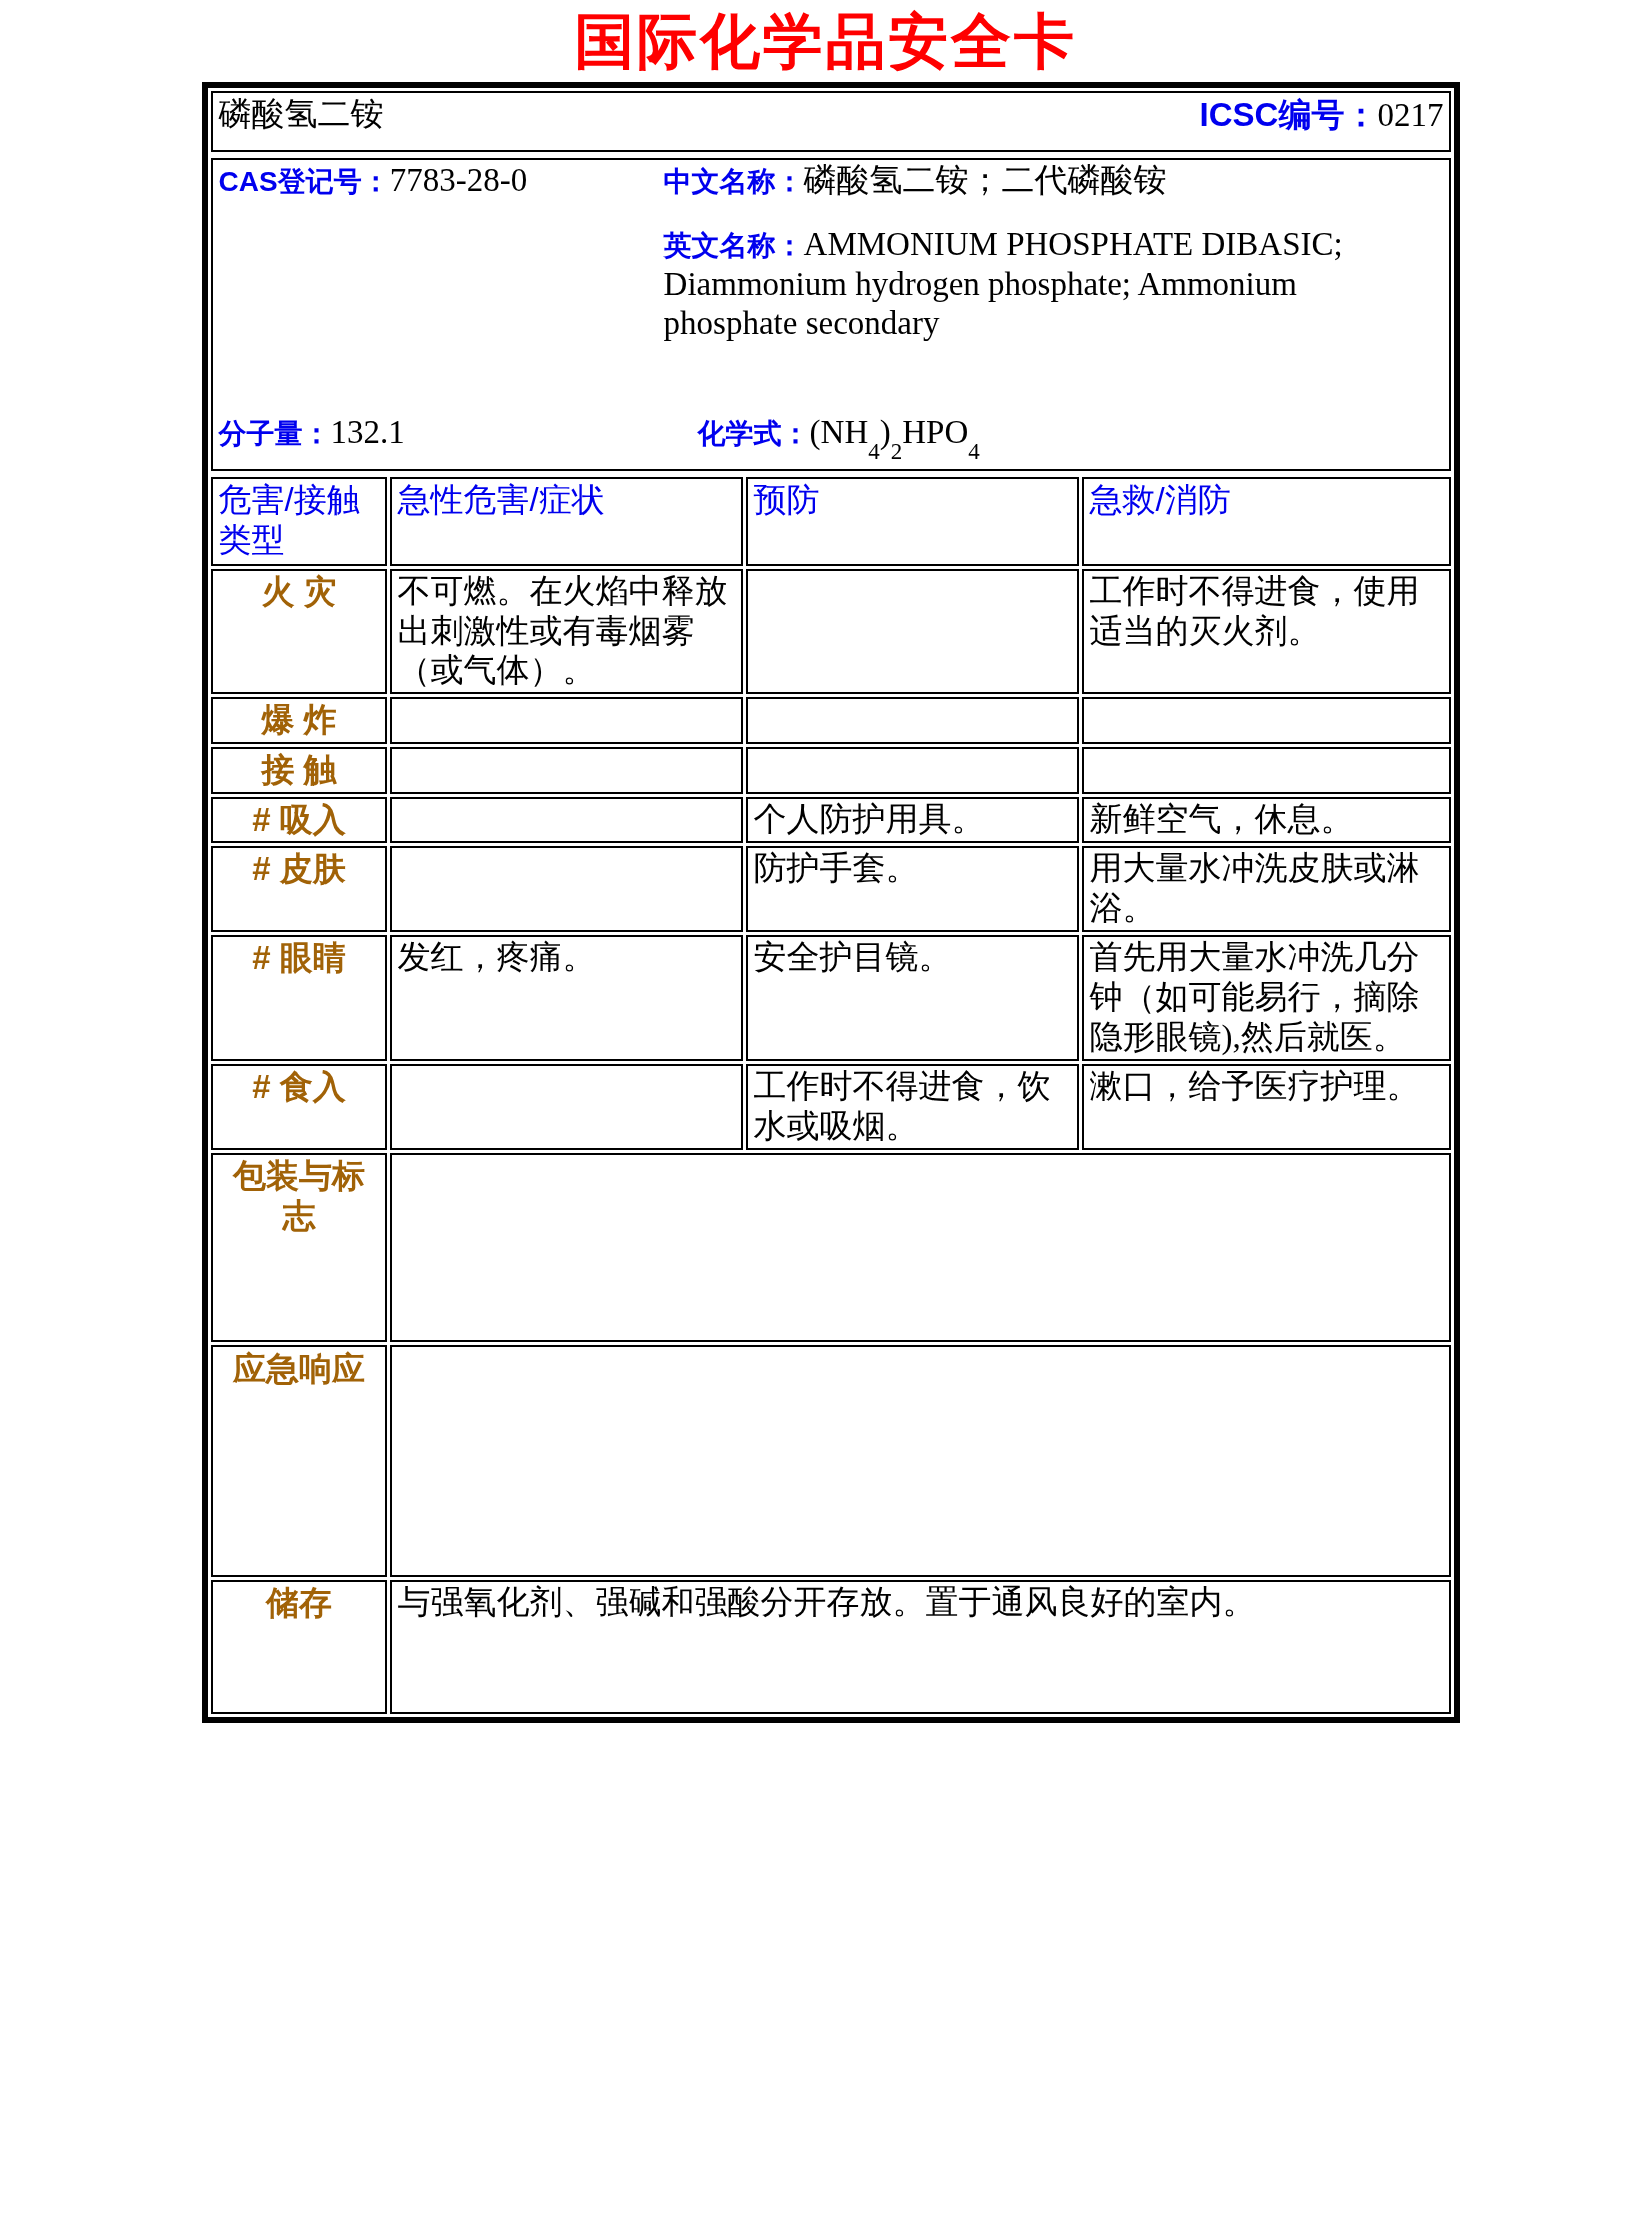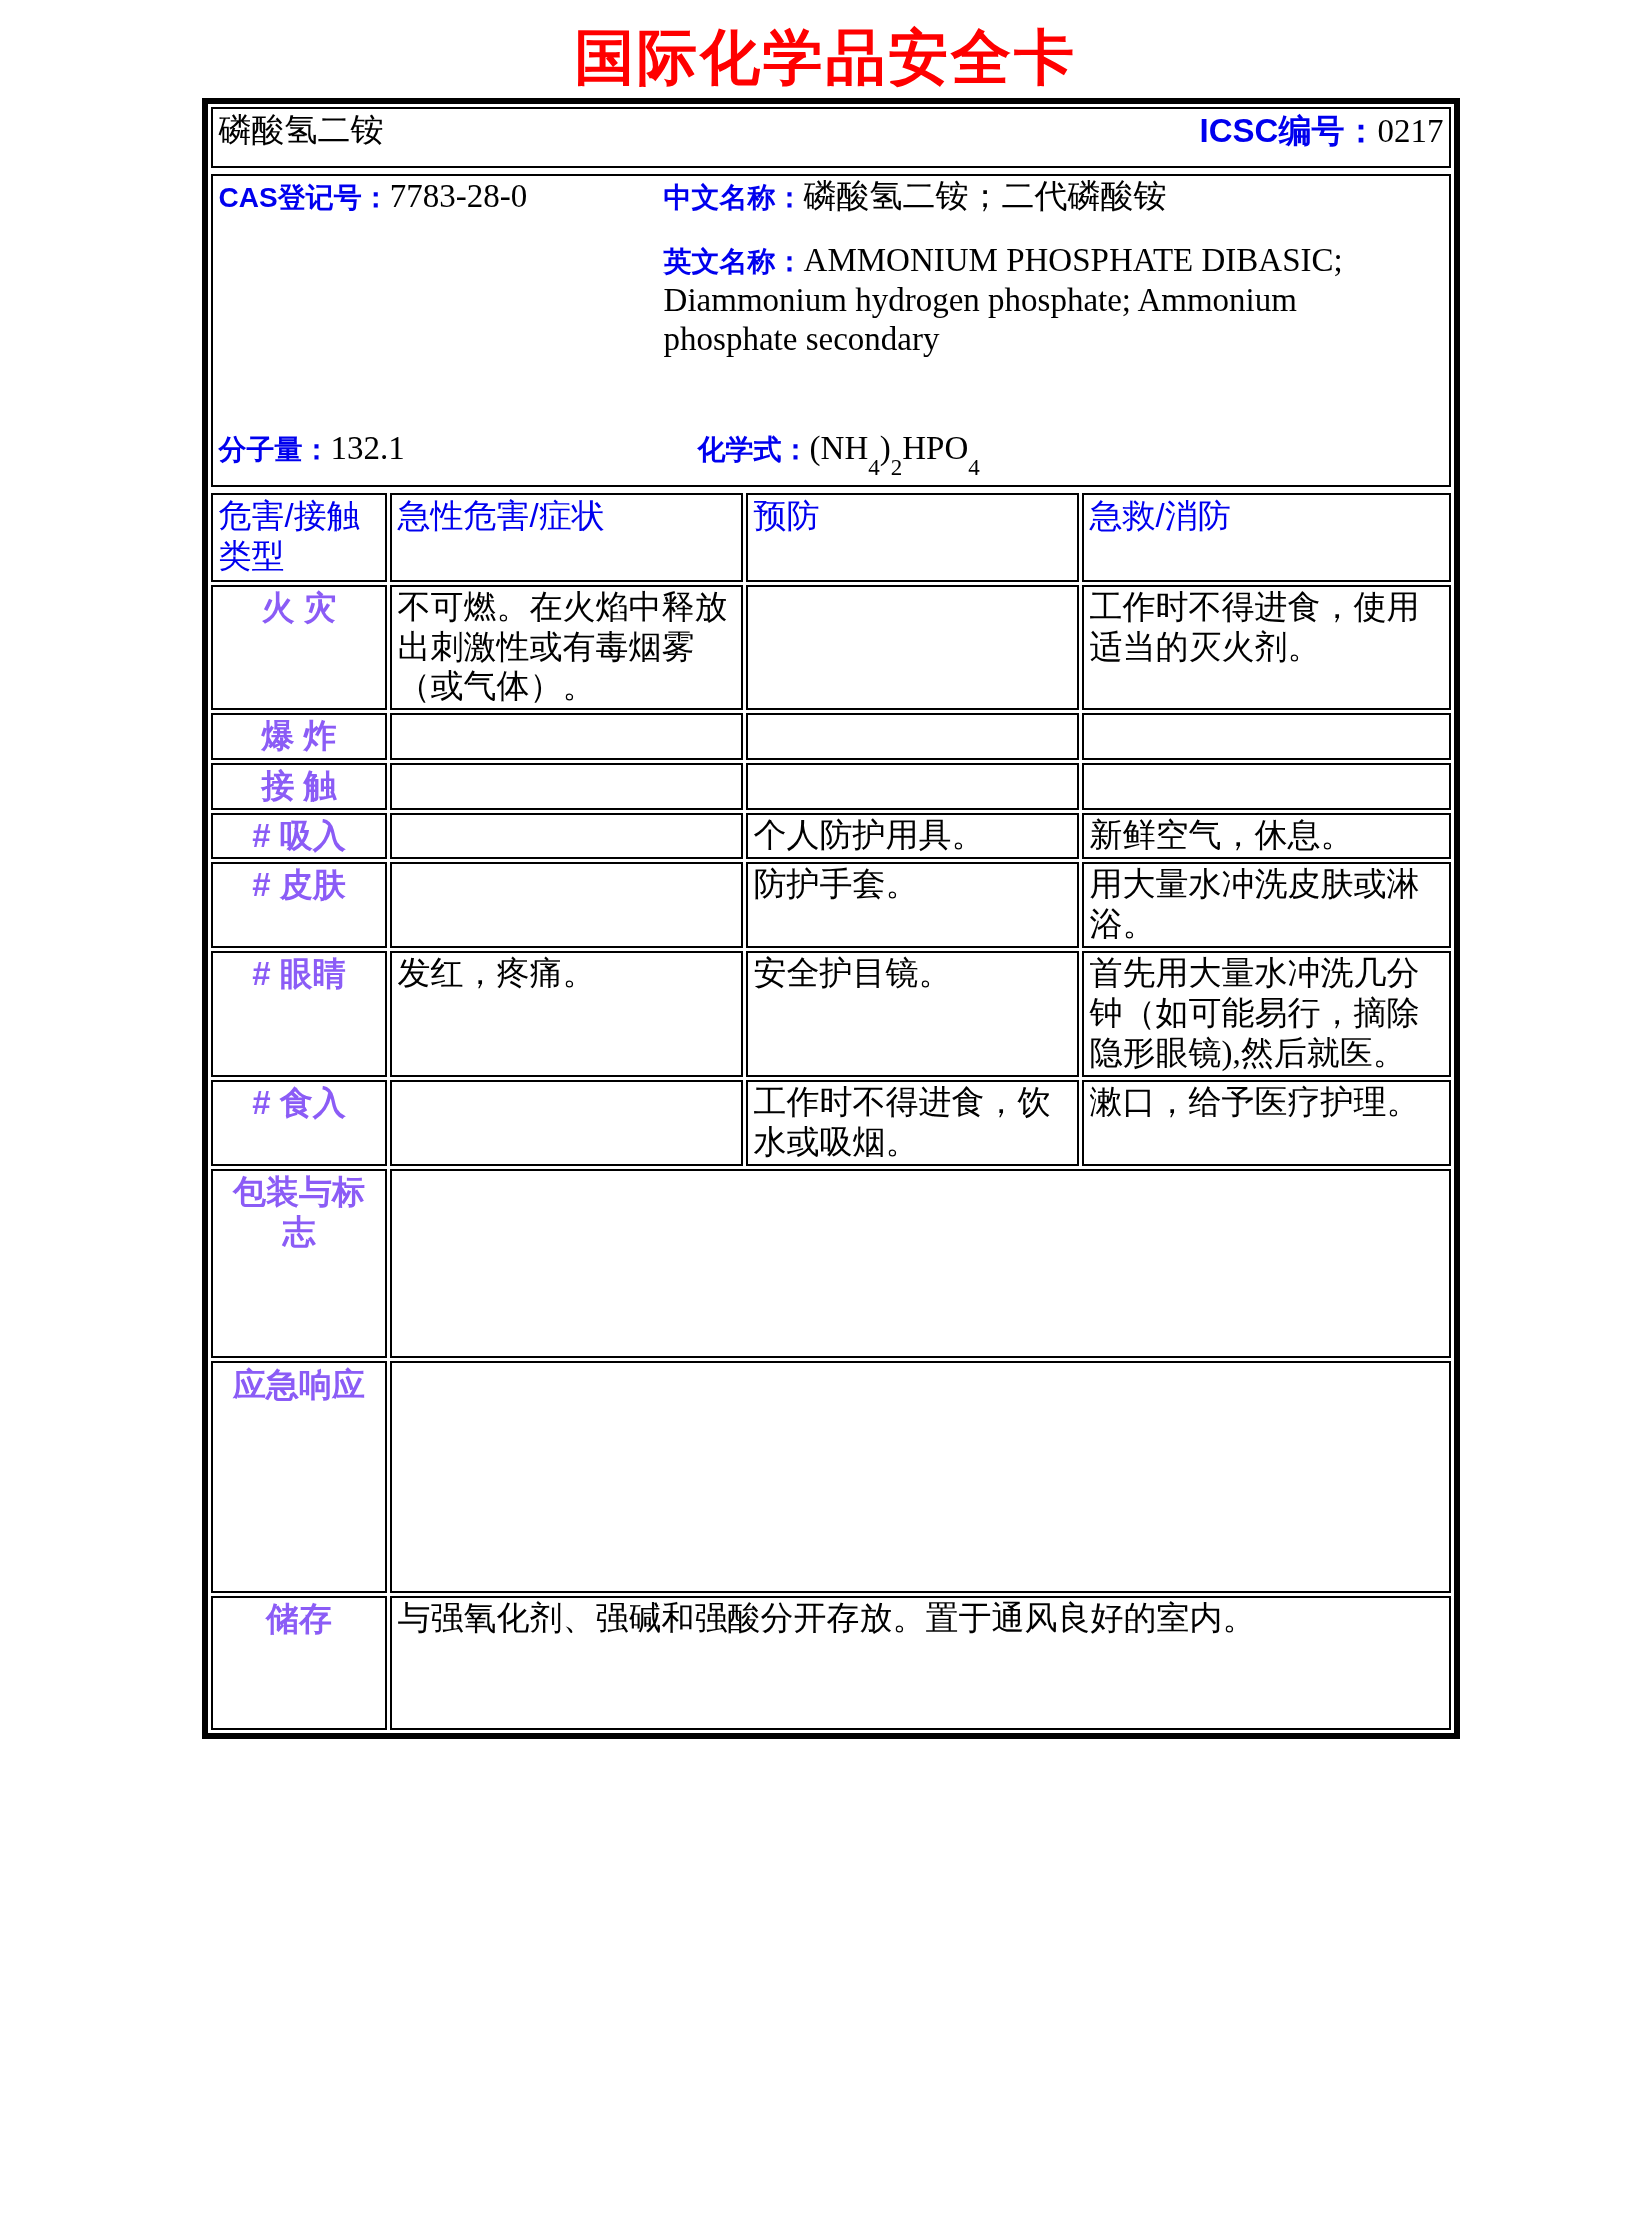--- a/index.html
+++ b/index.html
@@ -3,21 +3,21 @@
 <meta charset="utf-8">
 <style>
   html,body{margin:0;padding:0;background:#ffffff;}
   body{
     width:1651px;height:2227px;position:relative;
     font-family:"Liberation Serif","DejaVu Serif",serif;
     color:#000;
   }
   
   .page-title{
-    padding-top:24px;
+    padding-top:8px;
     width:100%;
     text-align:center;
     font-family:"Liberation Sans","DejaVu Sans",sans-serif;
     font-weight:bold;
     font-size:60px;
     line-height:1.12;
     color:#FF0000;
     letter-spacing:2.8px;
   }
   
@@ -55,21 +55,21 @@
   .id-left{width:445px;flex:none;}
   .id-right{flex:1;}
   .id-label{font-size:28px;}
   .id-value{font-size:33px;}
   .preline{white-space:pre-line;}
   .row-en{margin-top:24px;}
   .row-mw{margin-top:auto;margin-bottom:9.8px;gap:34px;}
   sub.fsub{font-size:23px;vertical-align:sub;position:relative;top:8.4px;}
   
   td.lab{
-    color:#8b5cf6;
+    color:#a16207;
     font-family:"Liberation Sans","DejaVu Sans",sans-serif;
     font-weight:bold;
     font-size:33px;
     text-align:center;
     vertical-align:middle;
     padding:0 0.7px;
   }
   td.head{
     color:#0000EE;
     font-family:"Liberation Sans","DejaVu Sans",sans-serif;

